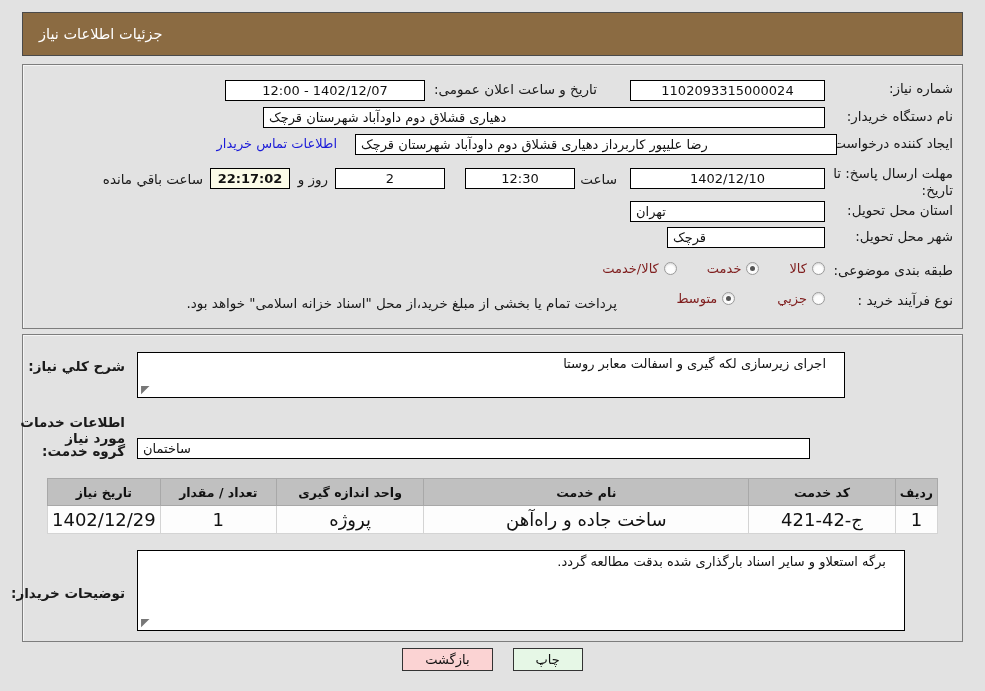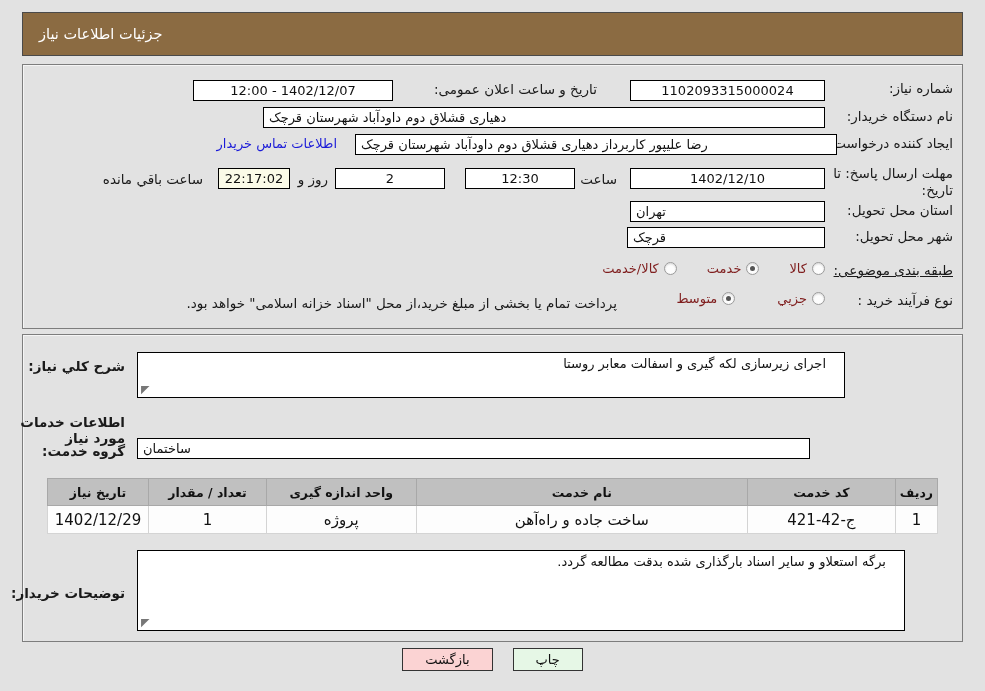--- a/index.html
+++ b/index.html
@@ -178,21 +178,21 @@
     font-size: 12.5px;
     font-weight: bold;
     color: #111;
     height: 27px;
     padding: 0 4px;
     text-align: center;
   }
   .tbl td {
     background: #fdfdfd;
     border: 1px solid #d4d4d4;
-    font-size: 15px;
+    font-size: 18px;
     color: #111;
     height: 28px;
     padding: 0 4px;
     text-align: center;
   }
 
   
   .btnbar {
     position: absolute;
     left: 0; right: 0; top: 648px;
@@ -229,56 +229,56 @@
   <div class="panel panel-top"></div>
 
   <div class="row" style="top:80px; right:32px; z-index:6;">
     <span class="lbl" style="width:120px;">شماره نیاز:</span>
   </div>
   <div class="fld center" style="position:absolute; top:80px; right:160px; width:195px; z-index:6;">1102093315000024</div>
 
   <div class="row" style="top:81px; right:388px; z-index:6;">
     <span class="lbl">تاریخ و ساعت اعلان عمومی:</span>
   </div>
-  <div class="fld center" style="position:absolute; top:80px; right:592px; width:200px; z-index:6;">1402/12/07 - 12:00</div>
+  <div class="fld center" style="position:absolute; top:80px; right:560px; width:200px; z-index:6;">1402/12/07 - 12:00</div>
 
   <div class="row" style="top:108px; right:32px; z-index:6;">
     <span class="lbl" style="width:120px;">نام دستگاه خریدار:</span>
   </div>
   <div class="fld right" style="position:absolute; top:107px; right:160px; width:562px; z-index:6;">دهیاری قشلاق دوم داودآباد شهرستان قرچک</div>
 
   <div class="row" style="top:135px; right:32px; z-index:6;">
     <span class="lbl" style="width:120px;">ایجاد کننده درخواست:</span>
   </div>
   <div class="fld right" style="position:absolute; top:134px; right:148px; width:482px; z-index:6;">رضا علیپور کاربرداز دهیاری قشلاق دوم داودآباد شهرستان قرچک</div>
   <div class="linkish" style="position:absolute; top:136px; right:648px; z-index:6;">اطلاعات تماس خریدار</div>
 
   <div class="row" style="top:165px; right:32px; z-index:6; flex-direction:column; align-items:flex-end;">
     <span class="lbl" style="width:124px; white-space:normal; line-height:17px;">مهلت ارسال پاسخ: تا تاریخ:</span>
   </div>
   <div class="fld center" style="position:absolute; top:168px; right:160px; width:195px; z-index:6;">1402/12/10</div>
   <span class="lbl" style="position:absolute; top:171px; right:368px; z-index:6;">ساعت</span>
   <div class="fld center" style="position:absolute; top:168px; right:410px; width:110px; z-index:6;">12:30</div>
   <div class="fld center" style="position:absolute; top:168px; right:540px; width:110px; z-index:6;">2</div>
   <span class="lbl" style="position:absolute; top:171px; right:657px; z-index:6;">روز و</span>
-  <div class="fld cream center" style="position:absolute; top:168px; right:695px; width:72px; z-index:6;">22:17:02</div>
+  <div class="fld cream center" style="position:absolute; top:168px; right:695px; width:80px; z-index:6;font-weight:bold;">22:17:02</div>
   <span class="lbl" style="position:absolute; top:171px; right:782px; z-index:6;">ساعت باقي مانده</span>
 
   <div class="row" style="top:202px; right:32px; z-index:6;align-items:flex-end;">
     <span class="lbl" style="width:120px;">استان محل تحویل:</span>
   </div>
   <div class="fld right" style="position:absolute; top:201px; right:160px; width:195px; z-index:6;">تهران</div>
 
   <div class="row" style="top:228px; right:32px; z-index:6;">
     <span class="lbl" style="width:120px;">شهر محل تحویل:</span>
   </div>
-  <div class="fld right" style="position:absolute; top:227px; right:160px; width:198px; z-index:6;margin-left:16px;">قرچک</div>
+  <div class="fld right" style="position:absolute; top:227px; right:160px; width:158px; z-index:6;margin-left:16px;">قرچک</div>
 
   <div class="row" style="top:262px; right:32px; z-index:6;">
-    <span class="lbl" style="width:120px;text-decoration:underline;">طبقه بندی موضوعی:</span>
+    <span class="lbl" style="width:120px;">طبقه بندی موضوعی:</span>
   </div>
   <div style="position:absolute; top:261px; right:160px; display:flex; gap:30px; direction:rtl; z-index:6;">
     <div class="radio-opt">
       <span class="radio"></span>
       <span class="radio-lbl">کالا</span>
     </div>
     <div class="radio-opt">
       <span class="radio on"></span>
       <span class="radio-lbl">خدمت</span>
     </div>

